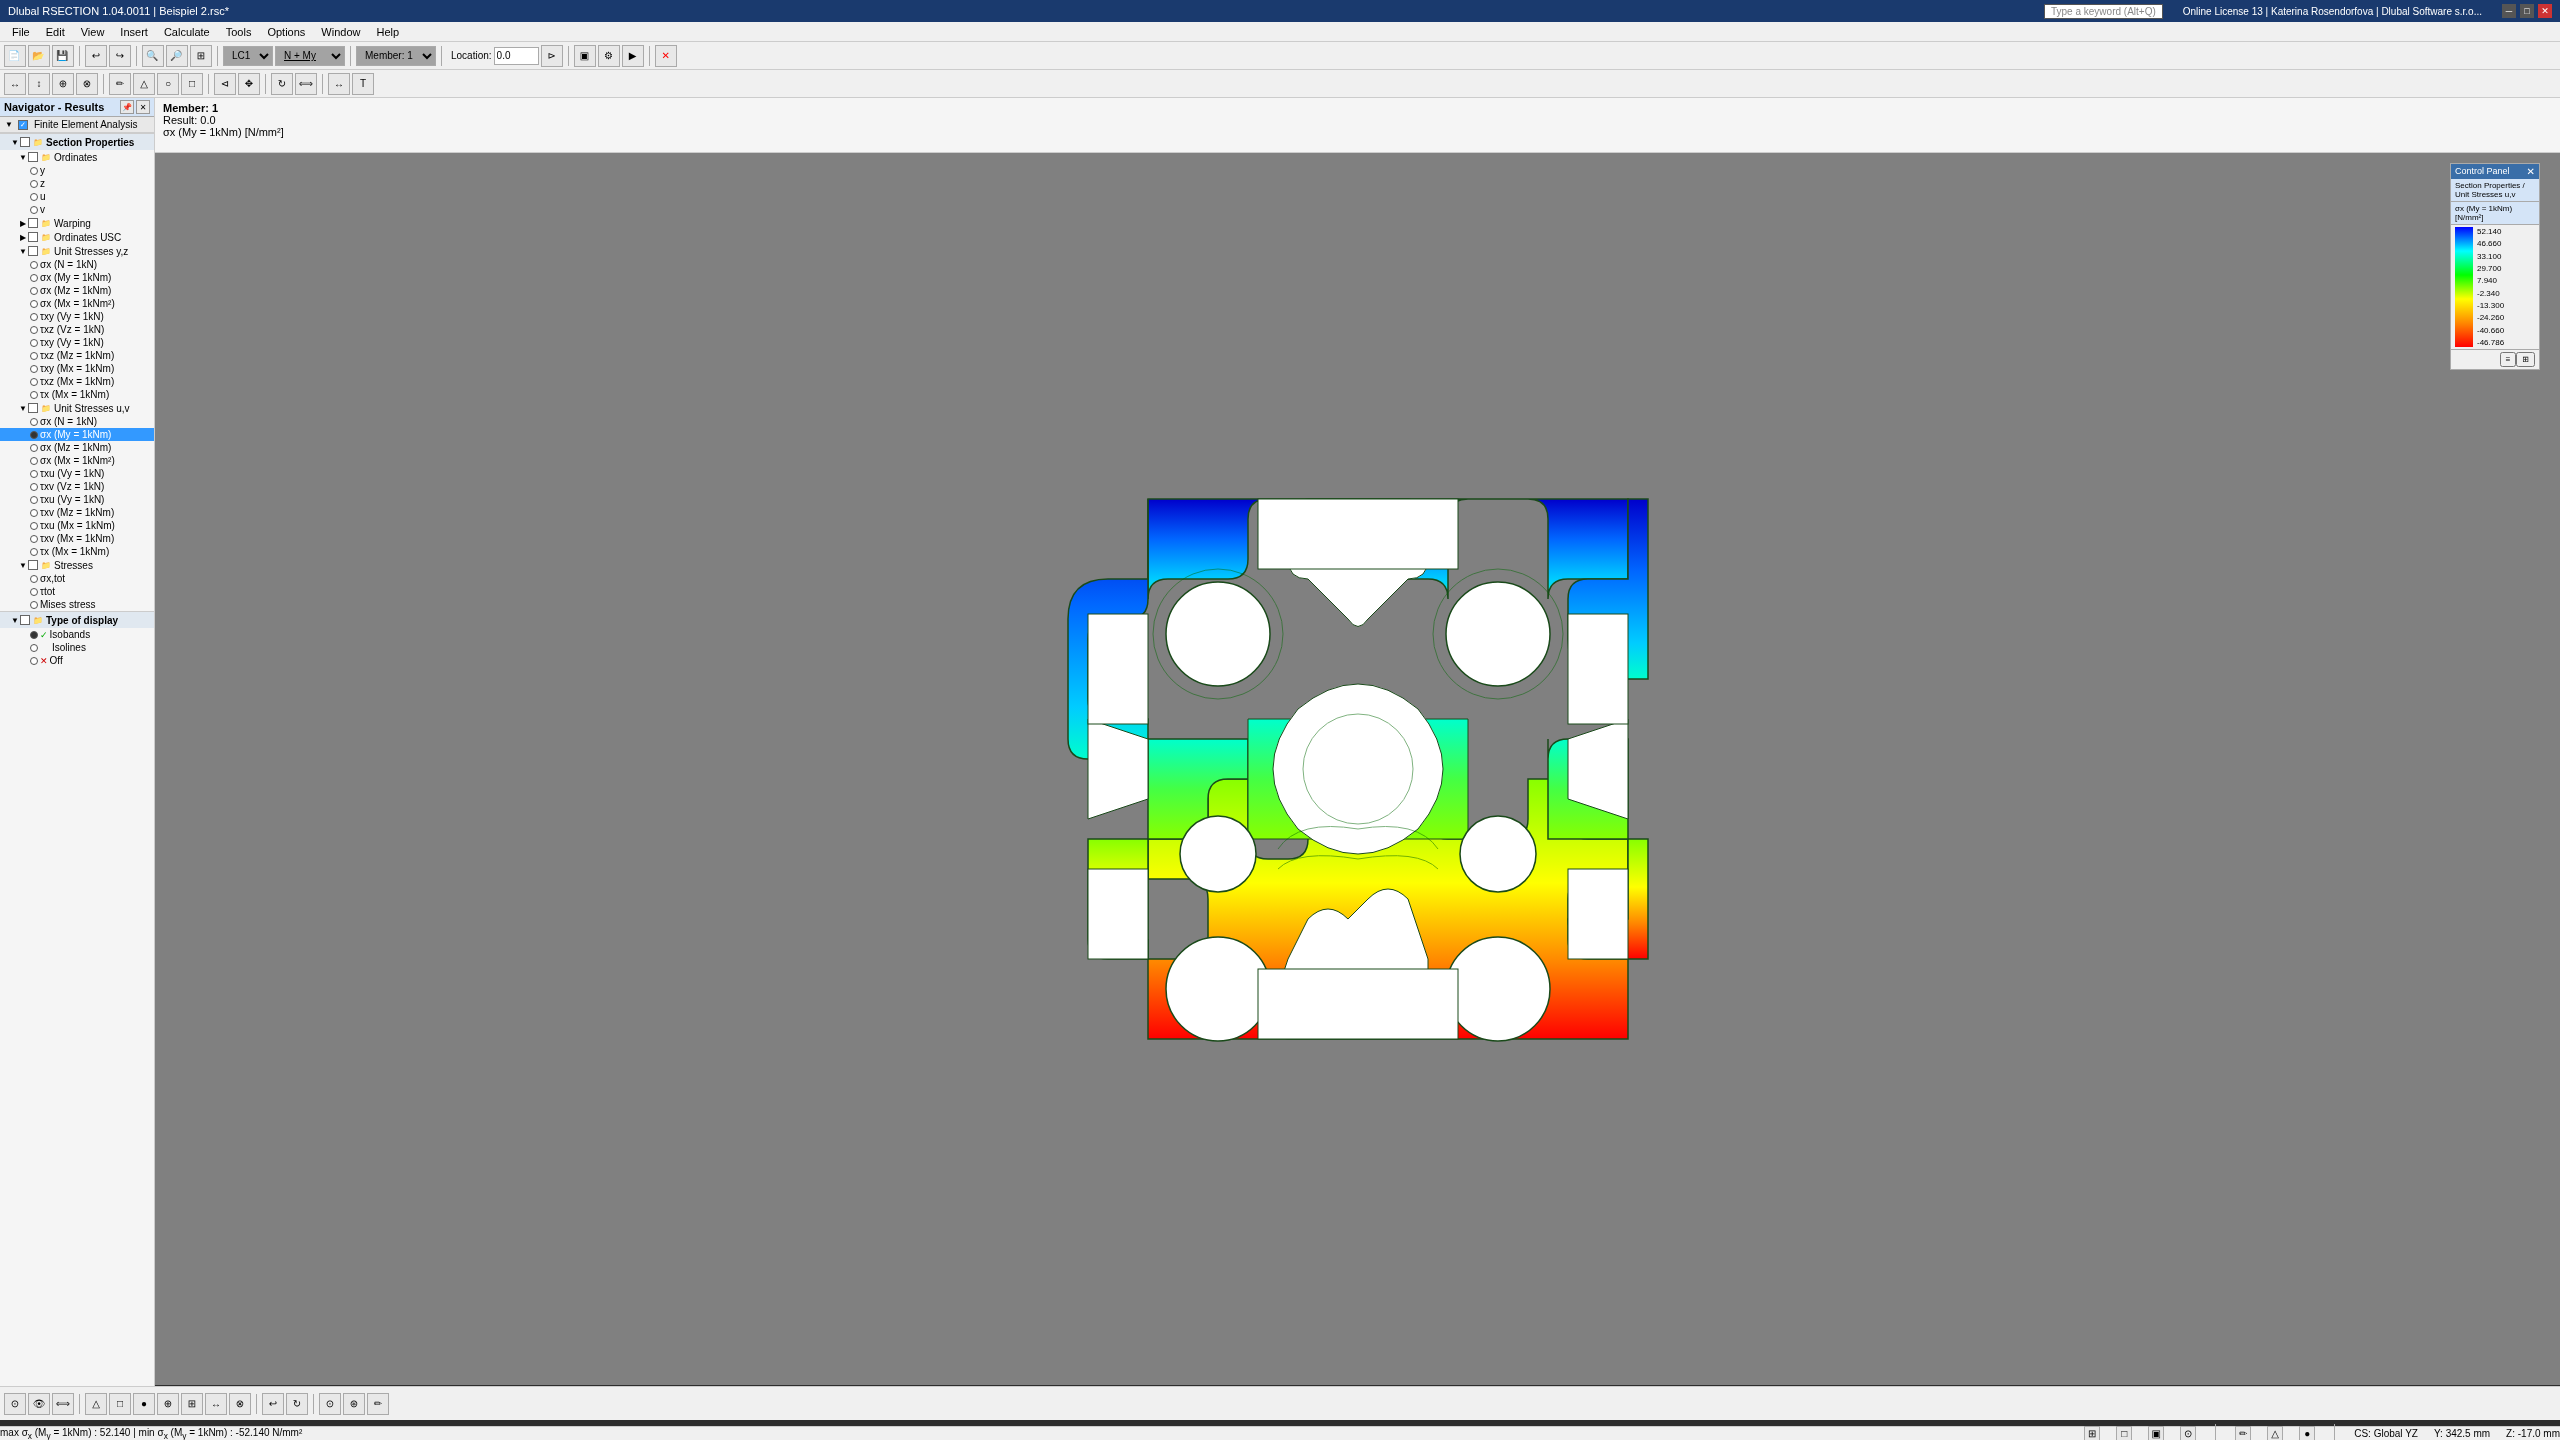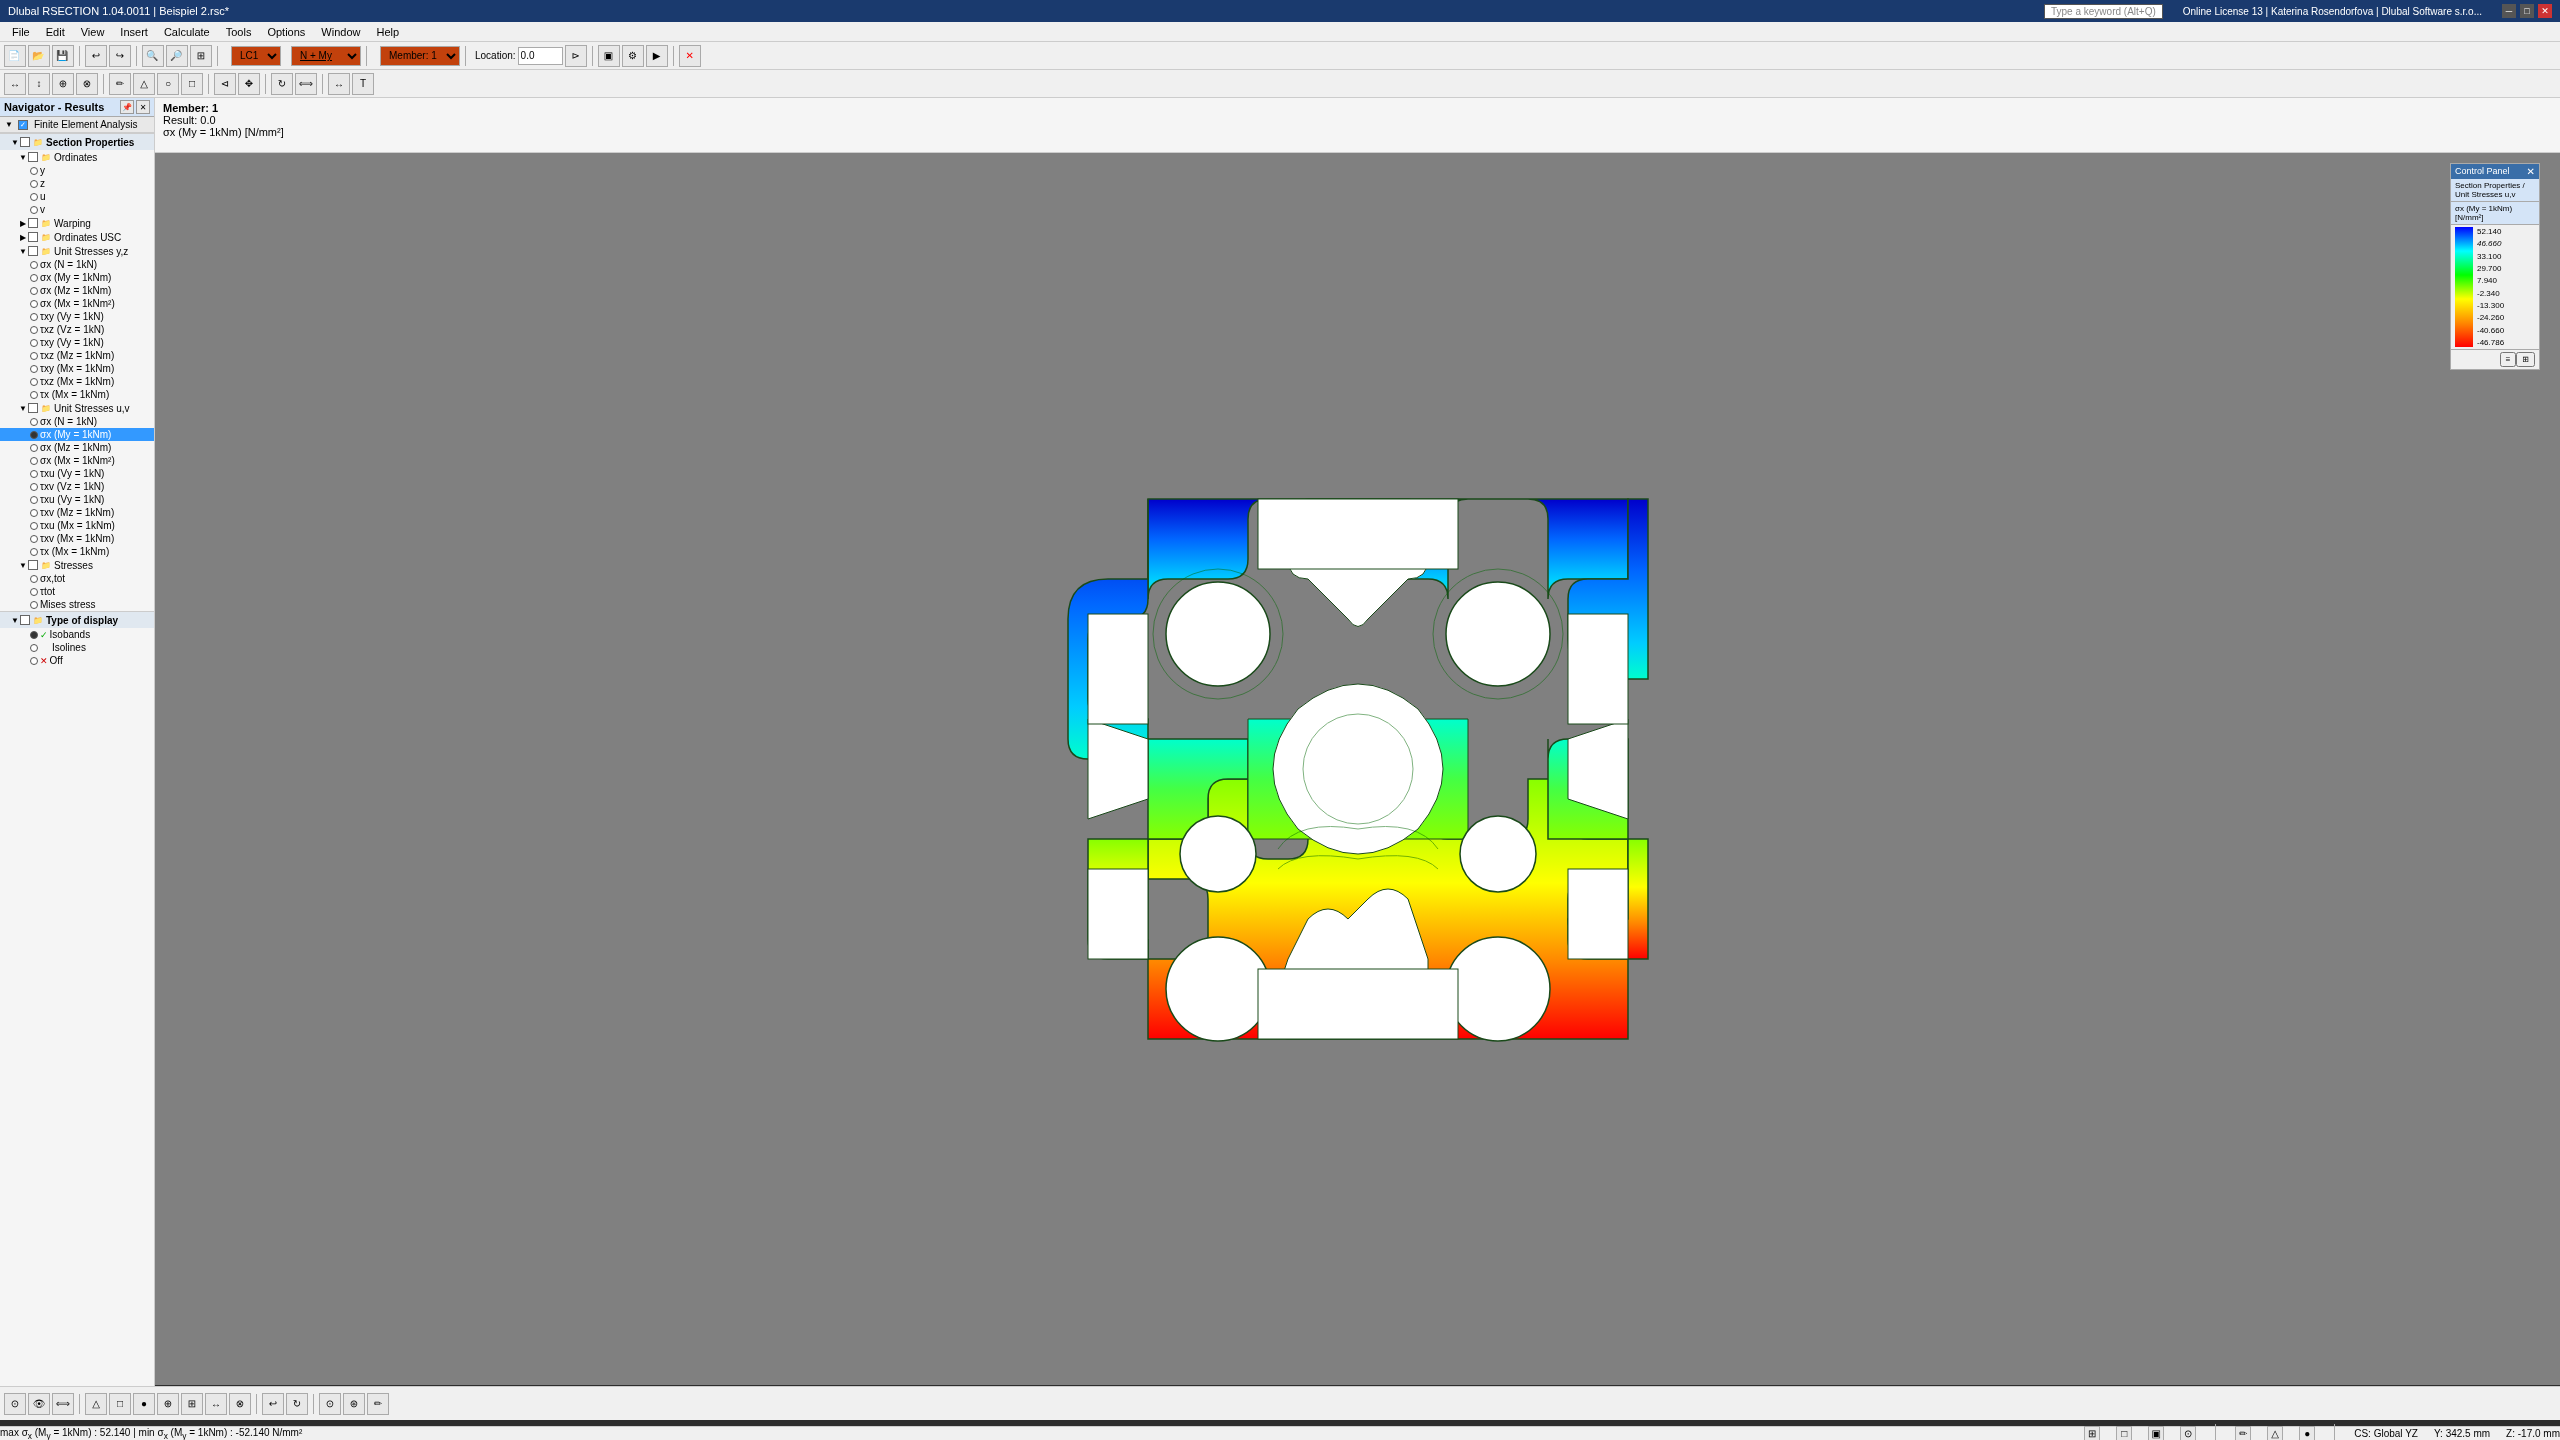--- a/index.html
+++ b/index.html
@@ -83,26 +83,25 @@
       display: flex; align-items: center; justify-content: center;
       font-size: 10px;
     }
     .tb-separator {
       width: 1px; height: 20px;
       background: #aaa;
       margin: 0 3px;
     }
     .tb-dropdown {
       height: 20px;
-      background: #c2410c;
+      background: #a3a3a3;
       border: 1px solid #aaa;
       font-size: 10px;
       padding: 0 4px;
       cursor: pointer;
-      margin-left: 8px;
     }
 
     
     #toolbar2 {
       position: absolute;
       top: 70px; left: 0; right: 0;
       height: 28px;
       background: #f0f0f0;
       border-bottom: 1px solid #ccc;
       display: flex;
@@ -751,21 +750,21 @@
     <div id="legend-title">
       <span>Control Panel</span>
       <button style="background:none; border:none; color:#fff; cursor:pointer; font-size:10px;">✕</button>
     </div>
     <div class="legend-subtitle">Section Properties / Unit Stresses u,v</div>
     <div class="legend-subtitle">σx (My = 1kNm) [N/mm²]</div>
     <div id="color-bar">
       <div id="color-scale"></div>
       <div id="scale-labels">
         <span style="font-size:8px;">52.140</span>
-        <span style="font-size:8px;font-style:italic;">46.660</span>
+        <span style="font-size:8px;">46.660</span>
         <span style="font-size:8px;">33.100</span>
         <span style="font-size:8px;">29.700</span>
         <span style="font-size:8px;">7.940</span>
         <span style="font-size:8px;">-2.340</span>
         <span style="font-size:8px;">-13.300</span>
         <span style="font-size:8px;">-24.260</span>
         <span style="font-size:8px;">-40.660</span>
         <span style="font-size:8px;">-46.786</span>
       </div>
     </div>

